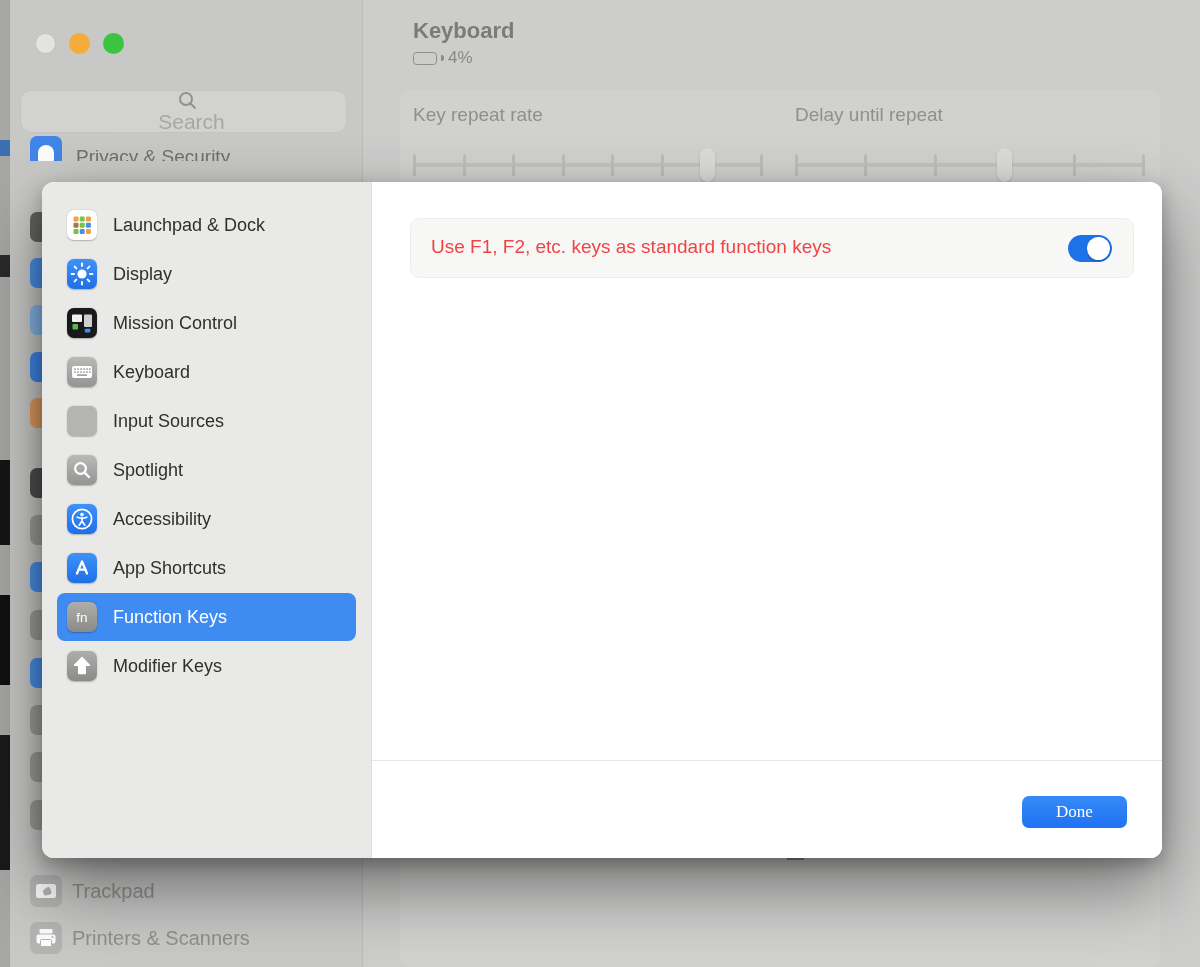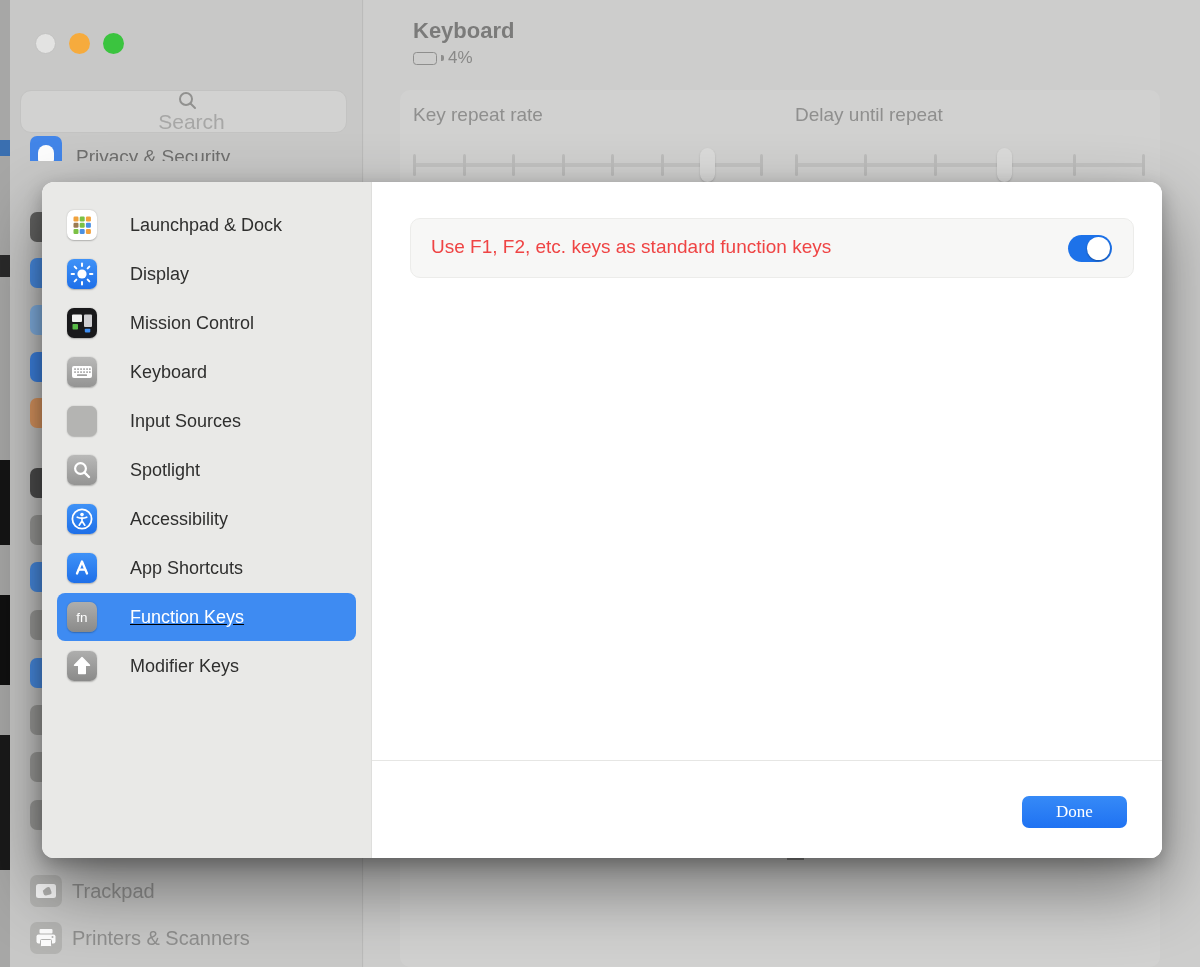--- a/index.html
+++ b/index.html
@@ -46,21 +46,21 @@
   .bg-slider-label { position:absolute; top:14px; font-size:19px; color:#8f8f8e; }
   .bg-slider { position:absolute; top:57px; width:350px; height:36px; }
   .bg-slider .track { position:absolute; left:0; right:0; top:16px; height:4px; background:#c3c3c2; border-radius:2px; }
   .bg-slider .tick { position:absolute; top:7px; width:3px; height:22px; background:#bdbdbc; border-radius:1.5px; }
   .bg-slider .handle { position:absolute; top:1px; width:15px; height:34px; background:#dbdbda; border-radius:8px; box-shadow:0 1px 2px rgba(0,0,0,0.18); }
   #obscured-checkbox { position:absolute; left:423px; top:854px; width:17px; height:6px; background:#8a8a89; border-radius:2px 2px 0 0; }
 
   
   #sheet { position:absolute; left:42px; top:182px; width:1120px; height:676px; border-radius:12px; background:#ffffff; box-shadow:0 30px 70px rgba(0,0,0,0.45), 0 6px 18px rgba(0,0,0,0.25); display:flex; overflow:hidden; }
   #sheet-left { width:330px; height:100%; background:#e9e9e7; border-right:1px solid #dededc; padding-top:18px; flex:0 0 auto; }
-  .sheet-item { height:48px; margin:1px 15px; border-radius:8px; display:flex; align-items:center; gap:33px; padding-left:10px; cursor:default; }
+  .sheet-item { height:48px; margin:1px 15px; border-radius:8px; display:flex; align-items:center; gap:16px; padding-left:10px; cursor:default; }
   .sheet-item .ic { width:30px; height:30px; border-radius:7px; flex:0 0 auto; position:relative; overflow:hidden; box-shadow:0 0.5px 1.5px rgba(0,0,0,0.25); }
   .sheet-item .lbl { font-size:18px; color:#2f2f2e; white-space:nowrap; }
   .sheet-item.selected { background:#3e8bf2; }
   .sheet-item.selected .lbl { color:#ffffff; }
 
   #sheet-right { position:relative; flex:1 1 auto; background:#ffffff; }
   #panel-card { position:absolute; left:38px; top:36px; width:724px; background:#f7f7f6; border:1px solid #ececea; border-radius:10px; padding:17px 20px 19px 20px; }
   #panel-title { font-size:19px; color:#ef4444; }
   #panel-desc { margin-top:8px; font-size:16.5px; line-height:1.45; color:#9c9c9b; max-width:575px; }
   #panel-toggle { position:absolute; right:21px; top:16px; width:44px; height:27px; border-radius:13.5px; background:#c9c9c8; cursor:pointer; }
@@ -283,21 +283,21 @@
         </div>
         <div class="sheet-item">
           <span class="ic" style="background: linear-gradient(rgb(63, 146, 247), rgb(30, 111, 232)); width: 30px; height: 30px;">
             <svg width="30" height="30" viewBox="0 0 30 30">
               <path d="M10 20.5 L15 8.5 L20 20.5" fill="none" stroke="#fff" stroke-width="2.3" stroke-linecap="round" stroke-linejoin="round"></path>
               <line x1="11.8" y1="16.6" x2="18.2" y2="16.6" stroke="#fff" stroke-width="2.3" stroke-linecap="round"></line>
             </svg>
           </span>
           <span class="lbl">App Shortcuts</span>
         </div>
-        <div class="sheet-item selected" style="background: rgb(62, 139, 242); text-decoration: underline;">
+        <div class="sheet-item selected" style="background: rgb(62, 139, 242);">
           <span class="ic" style="background: linear-gradient(rgb(174, 174, 173), rgb(138, 138, 137)); width: 30px; height: 30px;">
             <svg width="30" height="30" viewBox="0 0 30 30">
               <text x="15" y="20" text-anchor="middle" font-size="13.5" fill="#fff" font-family="Liberation Sans, sans-serif">fn</text>
             </svg>
           </span>
           <span class="lbl">Function Keys</span>
         </div>
         <div class="sheet-item">
           <span class="ic" style="background: linear-gradient(rgb(174, 174, 173), rgb(138, 138, 137)); width: 30px; height: 30px;">
             <svg width="30" height="30" viewBox="0 0 30 30">

